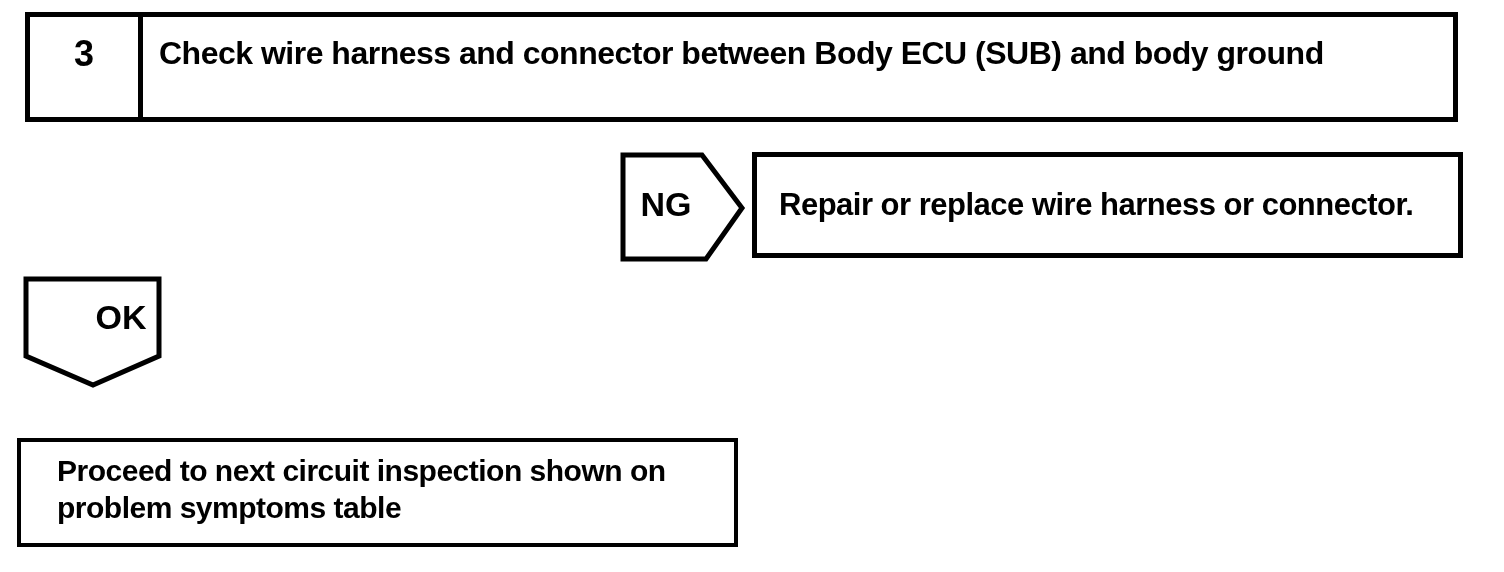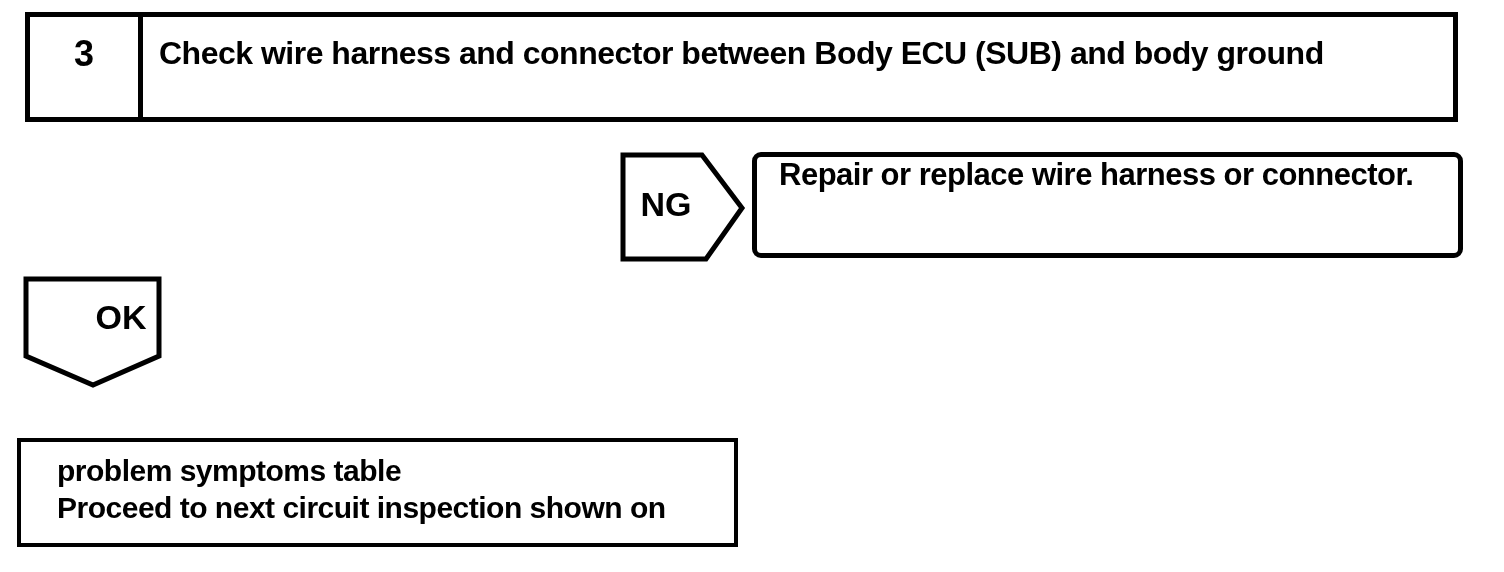--- a/index.html
+++ b/index.html
@@ -73,25 +73,25 @@
     border: 5px solid #000;
     background: #fff;
     font-weight: bold;
   }
   .ng-action {
     left: 752px;
     top: 152px;
     width: 711px;
     height: 106px;
     display: flex;
+    align-items: center;
     padding-left: 22px;
     font-size: 31px;
     letter-spacing: -0.5px;
     white-space: nowrap;
-    border-radius: 9px;
   }
   .ok-result {
     left: 17px;
     top: 438px;
     width: 721px;
     height: 109px;
     border-width: 4px;
     padding: 10px 6px 0 36px;
     font-size: 30px;
     letter-spacing: -0.5px;
@@ -121,17 +121,17 @@
   </div>
 
   <div class="pentagon ok-pent">
     <svg width="140" height="112" viewBox="0 0 140 112">
       <polygon points="3,3 136,3 136,80 70,109 3,80" fill="#ffffff" stroke="#000000" stroke-width="5" stroke-linejoin="miter"></polygon>
     </svg>
     <span class="pent-label">OK</span>
   </div>
 
   <div class="action-box ok-result">
+    <div class="result-line">Proceed to next circuit inspection shown on</div>
     <div class="result-line">problem symptoms table</div>
-    <div class="result-line">Proceed to next circuit inspection shown on</div>
   </div>
 
 </div>
 
 </body></html>

